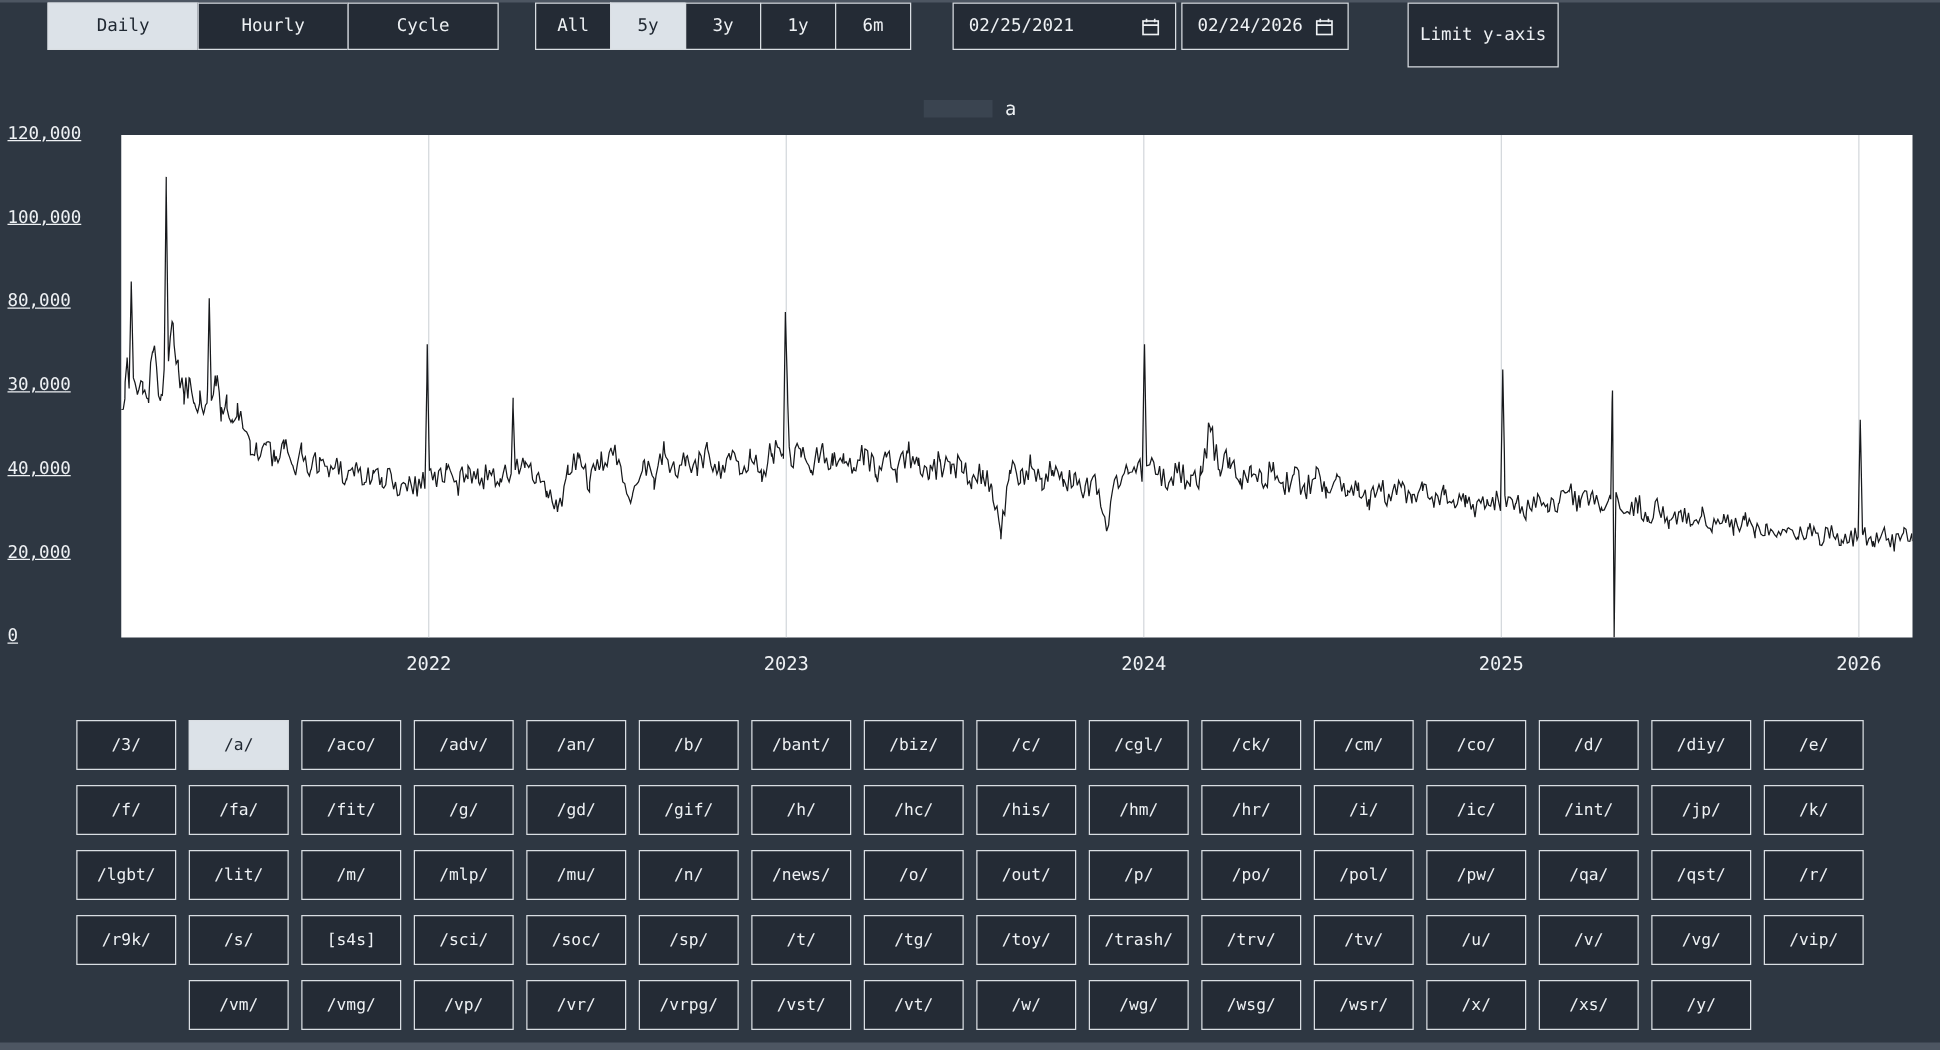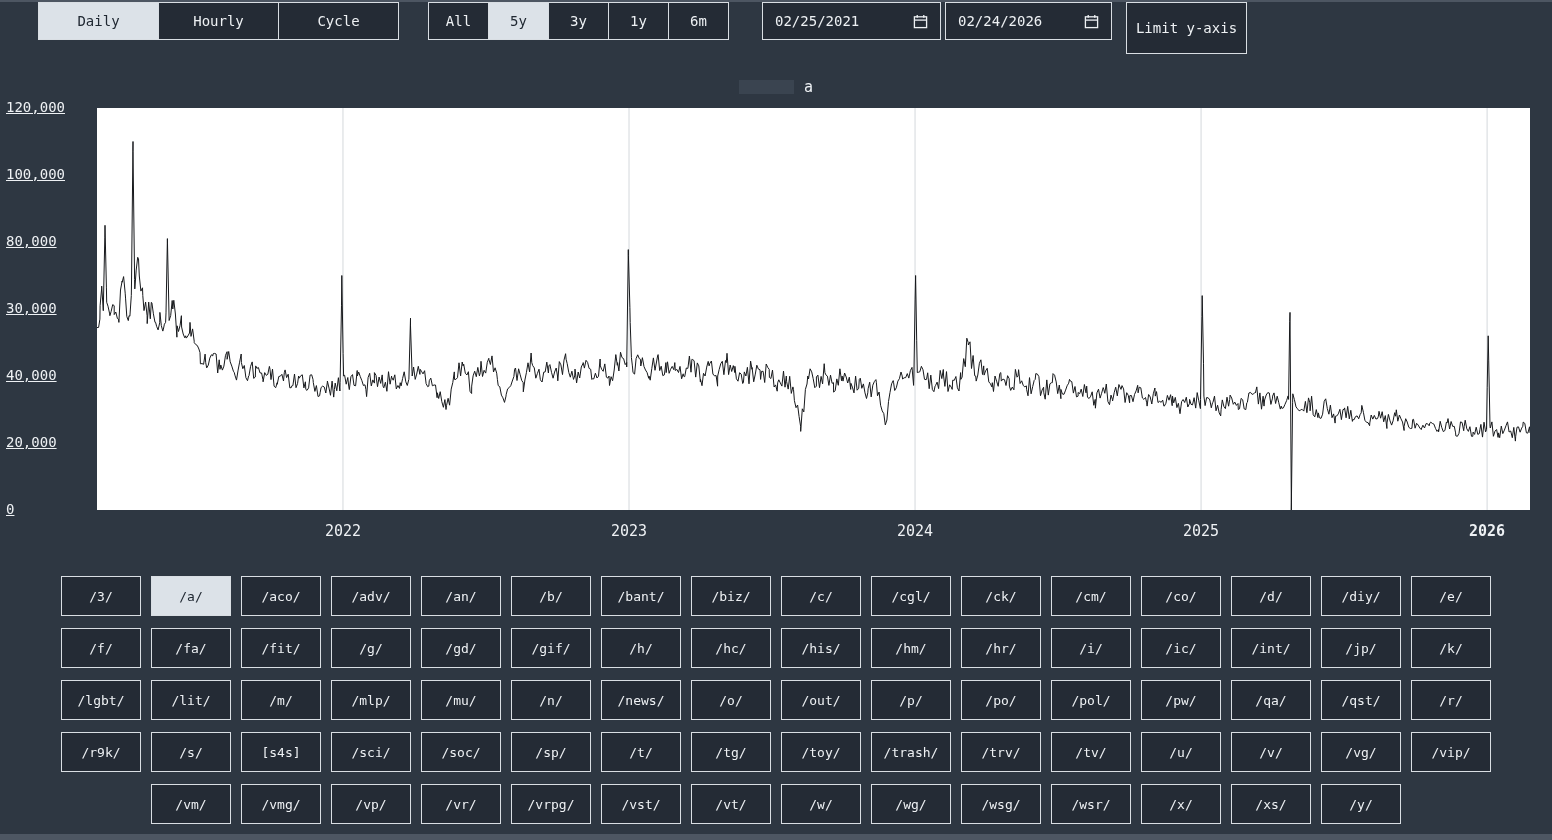--- a/index.html
+++ b/index.html
@@ -87,21 +87,21 @@
   <div class="date-box" style="left:762px;width:179px;">
     <span>02/25/2021</span>
     <svg class="cal-icon" viewBox="0 0 16 16">
       <rect x="1.5" y="3" width="13" height="11.5" fill="none" stroke="#eef1f4" stroke-width="1.4"></rect>
       <line x1="1.5" y1="6.5" x2="14.5" y2="6.5" stroke="#eef1f4" stroke-width="1.4"></line>
       <line x1="4.5" y1="1" x2="4.5" y2="4" stroke="#eef1f4" stroke-width="1.4"></line>
       <line x1="11.5" y1="1" x2="11.5" y2="4" stroke="#eef1f4" stroke-width="1.4"></line>
     </svg>
   </div>
 
-  <div class="date-box" style="left:945px;width:167px;">
+  <div class="date-box" style="left:945px;width:134px;">
     <span>02/24/2026</span>
     <svg class="cal-icon" viewBox="0 0 16 16">
       <rect x="1.5" y="3" width="13" height="11.5" fill="none" stroke="#eef1f4" stroke-width="1.4"></rect>
       <line x1="1.5" y1="6.5" x2="14.5" y2="6.5" stroke="#eef1f4" stroke-width="1.4"></line>
       <line x1="4.5" y1="1" x2="4.5" y2="4" stroke="#eef1f4" stroke-width="1.4"></line>
       <line x1="11.5" y1="1" x2="11.5" y2="4" stroke="#eef1f4" stroke-width="1.4"></line>
     </svg>
   </div>
 
   <button class="limit-btn">Limit y-axis</button>
@@ -131,21 +131,21 @@
       <line x1="1390.0958083832074" x2="1390.0958083832074" y1="0" y2="402" stroke="#d4d8dc" stroke-width="1"></line>
       <path d="M0.0 219.6L1.6 219.4L2.9 211.1L3.1 197.7L4.6 180.9L4.7 178.1L6.3 202.7L6.3 201.0L7.8 129.9L8.0 117.3L9.4 179.1L9.7 194.3L11.0 198.2L12.5 205.1L12.9 207.7L14.1 203.6L15.7 196.6L17.2 197.7L17.2 206.6L18.8 204.0L20.4 210.5L21.5 211.1L21.9 214.4L23.5 182.0L25.1 173.1L25.2 174.2L26.6 168.6L28.2 185.2L28.6 190.9L29.8 208.5L31.3 212.6L32.0 207.7L32.9 208.2L34.3 187.6L34.5 175.0L36.0 33.5L36.0 43.6L37.6 171.5L37.8 180.9L39.2 162.1L40.7 149.3L41.5 150.8L42.3 168.0L43.9 183.1L45.5 179.8L45.8 187.6L47.0 202.6L48.6 194.0L50.1 207.7L50.2 215.6L51.7 194.1L53.3 210.8L54.3 194.3L54.9 194.9L56.4 205.8L58.0 214.4L58.6 214.4L59.6 218.3L61.1 221.9L62.7 214.8L62.9 204.4L64.3 217.5L65.8 223.1L66.4 221.1L67.4 216.2L68.6 214.4L69.0 204.9L70.4 130.6L70.5 135.9L72.1 211.1L72.1 212.5L73.7 207.5L75.2 192.5L75.8 201.0L76.8 192.3L78.4 206.0L79.9 229.2L80.1 217.8L81.5 223.5L83.1 217.3L84.4 207.7L84.6 219.0L86.2 226.0L87.8 229.8L88.7 227.8L89.3 230.1L90.9 227.9L92.5 225.0L93.0 214.4L94.0 228.4L95.6 220.9L97.2 233.2L97.2 234.5L98.7 236.5L100.3 237.5L101.9 241.0L103.0 244.6L103.4 255.8L105.0 255.6L106.6 256.3L108.1 246.1L108.7 254.6L109.7 259.9L111.3 257.1L112.8 250.1L114.4 246.8L115.8 247.9L116.0 245.9L117.5 245.4L119.1 246.0L120.7 265.0L122.2 251.8L123.0 261.3L123.8 257.0L125.4 262.1L126.9 258.1L128.5 247.3L130.1 243.7L130.1 251.3L131.7 243.5L133.2 253.8L134.8 258.1L136.4 263.2L137.3 264.6L137.9 267.1L139.5 272.1L141.1 262.1L142.6 254.2L144.2 246.0L144.4 254.6L145.8 260.7L147.3 257.5L148.9 269.7L150.5 272.7L151.6 268.0L152.0 267.6L153.6 258.3L155.2 253.9L156.7 270.4L158.3 269.0L158.7 257.9L159.9 260.4L161.4 259.5L163.0 264.9L164.6 265.0L165.9 271.4L166.1 273.8L167.7 264.6L169.3 267.4L170.8 266.3L172.4 258.4L173.0 261.3L174.0 271.6L175.5 261.1L177.1 278.2L178.7 279.7L180.2 274.7L180.2 276.3L181.8 268.5L183.4 268.1L184.9 266.3L186.5 273.0L187.3 264.6L188.1 261.9L189.6 269.6L191.2 266.2L192.8 279.8L194.3 279.6L194.5 278.1L195.9 277.6L197.5 266.0L199.0 279.7L200.6 275.4L201.6 268.0L202.2 270.2L203.7 267.8L205.3 266.8L206.9 279.9L208.4 273.8L208.8 281.4L210.0 282.4L211.6 279.9L213.1 267.1L214.7 266.8L216.0 271.4L216.3 274.6L217.9 283.4L219.4 277.6L221.0 288.5L222.6 287.8L223.1 284.8L224.1 279.5L225.7 278.1L227.3 279.1L228.8 285.0L230.3 274.7L230.4 273.1L232.0 280.1L233.5 287.3L235.1 273.1L236.7 289.1L237.4 281.4L238.2 275.1L239.8 282.8L241.4 269.7L242.9 283.0L243.1 274.7L244.5 197.2L244.8 167.5L246.1 245.7L246.6 268.0L247.6 267.2L249.2 276.2L250.8 269.5L251.7 278.1L252.3 281.6L253.9 268.7L255.5 266.6L257.0 277.3L258.6 277.8L260.2 262.5L260.3 268.0L261.7 264.1L263.3 268.7L264.9 272.7L266.4 277.5L268.0 276.8L268.9 281.4L269.6 288.6L271.1 269.5L272.7 265.3L274.3 277.9L275.8 271.9L277.4 275.1L277.4 264.6L279.0 267.4L280.5 278.7L282.1 269.0L283.7 275.4L285.2 266.9L286.0 278.1L286.8 279.8L288.4 274.2L289.9 283.3L291.5 263.7L293.1 276.2L294.6 268.0L294.6 269.1L296.2 272.2L297.8 266.8L299.3 280.9L300.9 277.5L302.5 280.4L303.2 274.7L304.1 277.9L305.6 270.5L307.2 263.8L308.8 273.8L310.3 277.5L311.8 271.4L311.9 271.1L313.5 210.2L313.5 217.8L315.0 263.1L315.2 268.0L316.6 259.0L318.2 271.4L319.7 266.1L321.3 258.3L322.9 266.4L323.2 261.3L324.4 263.2L326.0 265.9L327.6 262.7L329.1 275.6L330.7 278.7L331.8 278.1L332.3 272.6L333.8 270.1L335.4 277.8L337.0 277.0L338.5 277.0L340.1 289.7L340.4 284.8L341.7 290.5L343.2 283.7L344.8 293.6L346.4 299.3L347.9 291.6L349.0 301.5L349.5 297.7L351.1 290.3L352.6 297.2L354.2 281.1L355.8 274.5L357.3 263.9L357.5 271.4L358.9 271.4L360.5 269.6L362.0 254.8L363.6 268.0L365.2 254.0L366.1 257.9L366.7 256.2L368.3 265.2L369.9 267.0L371.4 263.7L373.0 283.3L374.6 285.5L374.7 278.1L376.1 267.9L377.7 263.2L379.3 268.7L380.8 259.4L382.4 267.9L383.3 264.6L384.0 253.3L385.5 268.5L387.1 262.3L388.7 265.1L390.3 254.3L391.8 250.3L391.9 251.3L393.4 256.5L395.0 247.9L396.5 264.0L398.1 259.8L399.7 265.2L400.4 271.4L401.2 277.5L402.8 278.8L404.4 287.1L405.9 289.8L407.5 294.4L409.0 288.1L409.1 286.8L410.6 280.9L412.2 279.6L413.8 277.6L415.3 273.0L416.9 268.5L417.6 261.3L418.5 260.0L420.0 272.5L421.6 260.8L423.2 266.8L424.7 272.4L426.2 274.7L426.3 283.8L427.9 272.0L429.4 264.7L431.0 254.8L432.6 263.9L434.1 245.0L434.8 254.6L435.7 257.6L437.3 259.9L438.8 270.2L440.4 265.5L442.0 261.2L443.3 271.4L443.5 272.1L445.1 274.0L446.7 264.2L448.2 263.9L449.8 254.1L451.4 265.0L451.9 257.9L452.9 256.6L454.5 264.3L456.1 270.2L457.6 264.0L459.2 260.0L460.5 268.0L460.8 272.8L462.3 253.6L463.9 256.8L465.5 266.6L467.0 252.1L468.6 245.7L469.1 251.3L470.2 255.6L471.8 264.5L473.3 269.2L474.9 263.2L476.5 271.4L477.7 268.0L478.0 261.1L479.6 274.9L481.2 264.0L482.7 270.0L484.3 259.0L485.9 255.7L486.2 254.6L487.4 260.1L489.0 252.3L490.6 254.4L492.1 260.4L493.7 261.3L494.8 271.4L495.3 270.8L496.8 270.9L498.4 265.2L500.0 270.0L501.5 268.2L503.1 251.0L503.4 257.9L504.7 261.4L506.2 263.3L507.8 255.9L509.4 269.2L510.9 270.1L512.0 268.0L512.5 277.5L514.1 268.7L515.6 272.7L517.2 262.0L518.8 246.6L520.3 257.3L520.6 254.6L521.9 263.0L523.5 244.2L525.0 249.6L526.6 250.6L528.2 256.6L529.7 254.6L529.7 259.0L531.3 141.6L531.4 147.4L532.9 199.7L533.2 214.4L534.4 249.5L535.4 257.9L536.0 264.6L537.6 266.1L539.1 250.6L540.7 246.8L542.3 250.7L543.5 251.3L543.8 258.0L545.4 249.7L547.0 258.6L548.5 262.0L550.1 264.6L551.7 270.3L552.0 268.0L553.2 272.2L554.8 260.5L556.4 249.9L558.0 262.3L559.5 254.0L560.6 247.9L561.1 246.6L562.7 262.6L564.2 258.2L565.8 267.6L567.4 266.8L568.9 254.6L569.2 264.6L570.5 253.8L572.1 265.3L573.6 261.3L575.2 258.4L576.8 261.7L577.8 254.6L578.3 262.5L579.9 261.4L581.5 264.5L583.0 258.4L584.6 270.8L586.2 265.8L586.4 268.0L587.7 268.7L589.3 260.0L590.9 260.4L592.4 248.0L594.0 264.2L594.9 251.3L595.6 251.5L597.1 252.7L598.7 269.1L600.3 254.9L601.8 257.9L603.4 274.0L603.5 271.4L605.0 277.7L606.5 265.3L608.1 268.0L609.7 259.1L611.2 253.4L612.1 257.9L612.8 255.4L614.4 253.0L615.9 266.0L617.5 267.9L619.1 267.5L620.6 278.2L620.7 268.0L622.2 261.4L623.8 255.6L625.3 253.3L626.9 266.7L628.5 252.5L629.3 254.6L630.0 245.3L631.6 266.6L633.2 257.0L634.7 263.5L636.3 257.6L637.8 264.6L637.9 258.3L639.4 270.8L641.0 273.2L642.6 264.7L644.2 266.1L645.7 275.5L646.4 274.7L647.3 263.9L648.9 268.0L650.4 259.3L652.0 275.8L653.6 253.1L655.0 261.3L655.1 259.5L656.7 273.8L658.3 266.1L659.8 257.2L661.4 261.1L663.0 261.8L663.6 271.4L664.5 263.4L666.1 263.3L667.7 274.5L669.2 256.0L670.8 259.5L672.2 261.3L672.4 269.4L673.9 270.5L675.5 262.1L677.1 279.0L678.6 276.9L680.2 283.2L680.7 274.7L681.8 271.8L683.3 274.9L684.9 278.1L686.5 263.1L688.0 279.2L689.3 268.0L689.6 273.5L691.2 281.1L692.7 268.3L694.3 285.4L695.9 278.9L696.5 281.4L697.4 292.6L699.0 299.7L700.6 297.0L702.1 308.6L703.6 318.3L703.7 323.4L705.3 300.8L706.8 303.9L708.4 281.4L710.0 276.0L710.8 268.0L711.5 271.0L713.1 260.8L714.7 263.8L716.2 270.7L717.8 279.7L719.4 278.1L719.4 269.0L720.9 267.1L722.5 279.7L724.1 268.4L725.6 275.9L727.2 255.7L727.9 264.6L728.8 266.8L730.4 268.1L731.9 277.4L733.5 267.1L735.1 275.3L736.5 274.7L736.6 284.1L738.2 282.7L739.8 270.9L741.3 277.3L742.9 260.8L744.5 272.7L745.1 268.0L746.0 273.1L747.6 265.0L749.2 269.0L750.7 275.0L752.3 269.2L753.7 281.4L753.9 275.3L755.4 279.1L757.0 284.9L758.6 268.1L760.1 282.2L761.7 280.3L762.3 271.4L763.3 270.2L764.8 280.3L766.4 275.9L768.0 284.9L769.5 290.5L770.8 284.8L771.1 280.8L772.7 274.2L774.2 288.9L775.8 277.2L777.4 273.5L778.9 271.6L779.4 274.7L780.5 287.8L782.1 284.0L783.6 297.3L785.2 302.9L786.8 305.6L788.0 314.9L788.3 316.9L789.9 312.0L791.5 293.6L793.0 284.4L794.6 275.8L796.2 272.6L796.6 274.7L797.7 282.5L799.3 279.8L800.9 273.1L802.4 270.7L804.0 264.0L805.2 268.0L805.6 271.0L807.1 269.8L808.7 269.6L810.3 265.6L811.8 270.1L813.4 262.6L815.0 259.4L816.6 277.4L816.9 268.0L818.1 191.9L818.6 167.5L819.7 232.8L820.3 264.6L821.3 264.3L822.8 263.8L824.4 258.3L826.0 261.8L827.5 271.3L829.1 271.7L829.5 271.4L830.7 264.8L832.2 280.7L833.8 267.1L835.4 281.6L836.9 283.7L838.1 278.1L838.5 277.6L840.1 274.1L841.6 280.6L843.2 262.4L844.8 270.6L846.3 261.5L846.6 268.0L847.9 278.4L849.5 263.6L851.0 283.5L852.6 276.8L854.2 279.1L855.2 281.4L855.7 272.2L857.3 272.3L858.9 268.5L860.4 279.8L862.0 283.0L863.6 264.6L863.8 271.4L865.1 269.1L866.7 250.6L868.3 258.7L869.8 230.2L871.2 234.5L871.4 237.0L873.0 233.8L874.5 260.5L876.1 247.5L877.7 267.7L878.7 268.0L879.2 273.1L880.8 267.0L882.4 255.3L883.9 251.8L885.5 266.5L886.7 257.9L887.1 267.1L888.6 262.9L890.2 260.3L891.8 273.9L893.3 275.6L894.9 278.9L895.3 274.7L896.5 283.5L898.0 268.0L899.6 273.2L901.2 278.3L902.8 265.5L903.8 264.6L904.3 273.1L905.9 271.1L907.5 271.7L909.0 277.5L910.6 267.7L912.2 270.7L912.4 278.1L913.7 282.4L915.3 279.1L916.9 281.8L918.4 261.4L920.0 269.2L921.0 268.0L921.6 261.7L923.1 275.5L924.7 272.8L926.3 277.6L927.8 278.8L929.4 277.9L929.6 281.4L931.0 287.8L932.5 269.6L934.1 285.8L935.7 278.6L937.2 272.4L938.2 271.4L938.8 265.6L940.4 266.1L941.9 268.6L943.5 287.7L945.1 282.0L946.6 279.2L946.8 284.8L948.2 291.2L949.8 271.9L951.3 287.1L952.9 275.8L954.5 274.7L955.3 274.7L956.0 265.6L957.6 267.2L959.2 273.9L960.7 285.6L962.3 277.0L963.9 290.7L963.9 281.4L965.4 286.0L967.0 286.3L968.6 282.1L970.1 277.8L971.7 275.2L972.5 271.4L973.3 273.0L974.8 273.7L976.4 285.1L978.0 278.5L979.5 288.9L981.1 288.1L981.1 284.5L982.7 285.7L984.2 281.1L985.8 288.5L987.4 276.5L989.0 284.8L989.7 278.1L990.5 289.3L992.1 290.5L993.7 288.2L995.2 283.8L996.8 297.3L998.2 291.4L998.4 300.2L999.9 284.9L1001.5 281.2L1003.1 290.1L1004.6 285.3L1006.2 279.6L1006.8 281.4L1007.8 285.3L1009.3 276.0L1010.9 293.5L1012.5 296.7L1014.0 287.1L1015.4 291.4L1015.6 292.9L1017.2 284.7L1018.7 279.2L1020.3 287.9L1021.9 276.5L1023.4 280.0L1024.0 281.4L1025.0 277.6L1026.6 280.9L1028.1 294.5L1029.7 284.7L1031.3 287.4L1032.6 294.8L1032.8 287.7L1034.4 287.5L1036.0 293.7L1037.5 286.5L1039.1 282.9L1040.7 277.3L1041.1 284.8L1042.2 279.2L1043.8 279.8L1045.4 290.0L1046.9 291.4L1048.5 289.5L1049.7 294.8L1050.1 298.1L1051.6 286.5L1053.2 288.9L1054.8 296.0L1056.3 285.8L1057.9 280.0L1058.3 288.1L1059.5 283.6L1061.0 294.5L1062.6 293.3L1064.2 294.3L1065.7 292.1L1066.9 298.1L1067.3 298.1L1068.9 295.3L1070.4 287.4L1072.0 292.2L1073.6 286.7L1075.2 297.7L1075.5 288.1L1076.7 294.9L1078.3 289.4L1079.9 299.6L1081.4 295.3L1083.0 305.7L1084.0 298.1L1084.6 293.6L1086.1 291.5L1087.7 294.5L1089.3 289.2L1090.8 299.0L1092.4 295.7L1092.6 291.4L1094.0 296.3L1095.5 296.9L1097.1 289.7L1098.7 300.1L1100.2 284.6L1101.8 292.8L1103.4 300.6L1103.5 291.4L1104.9 208.4L1105.2 187.6L1106.5 255.2L1106.9 288.1L1108.1 297.6L1109.6 289.6L1111.2 289.8L1112.8 291.9L1114.3 299.8L1115.5 294.8L1115.9 294.6L1117.5 288.1L1119.0 302.8L1120.6 297.2L1122.2 304.9L1123.7 307.9L1124.1 301.5L1125.3 291.9L1126.9 298.5L1128.4 300.6L1130.0 289.2L1131.6 298.2L1132.7 291.4L1133.1 287.1L1134.7 290.0L1136.3 296.3L1137.8 294.1L1139.4 297.4L1141.0 295.5L1141.3 301.5L1142.5 300.8L1144.1 290.4L1145.7 291.8L1147.2 300.9L1148.8 301.6L1149.8 294.8L1150.4 294.3L1151.9 285.0L1153.5 284.4L1155.1 286.4L1156.6 285.9L1158.2 284.3L1158.4 284.8L1159.8 278.9L1161.4 296.1L1162.9 284.9L1164.5 301.2L1166.1 288.2L1167.0 298.1L1167.6 292.0L1169.2 287.0L1170.8 284.6L1172.3 285.0L1173.9 296.4L1175.5 290.1L1175.6 288.1L1177.0 284.9L1178.6 295.5L1180.2 288.2L1181.7 294.3L1183.3 301.1L1184.2 298.1L1184.9 300.4L1186.4 299.9L1188.0 296.3L1189.6 292.6L1191.1 287.9L1191.6 291.4L1192.7 213.6L1193.0 204.4L1194.3 394.1L1194.3 402.0L1195.6 294.8L1195.8 285.8L1197.4 291.6L1199.0 298.9L1200.5 300.8L1202.1 302.8L1203.7 302.1L1204.2 301.5L1205.2 301.4L1206.8 303.1L1208.4 293.4L1209.9 304.7L1211.5 289.9L1212.8 294.8L1213.1 302.8L1214.6 288.2L1216.2 306.8L1217.8 308.8L1219.3 301.6L1220.9 309.6L1221.3 304.9L1222.5 309.8L1224.0 310.4L1225.6 306.2L1227.2 293.3L1228.7 290.8L1229.9 298.1L1230.3 300.6L1231.9 306.2L1233.4 297.1L1235.0 309.7L1236.6 305.9L1238.1 315.1L1238.5 308.2L1239.7 308.0L1241.3 305.9L1242.9 301.3L1244.4 311.6L1246.0 301.5L1247.1 301.5L1247.6 299.9L1249.1 309.8L1250.7 298.4L1252.3 310.9L1253.8 302.3L1255.4 313.4L1255.7 311.6L1257.0 311.8L1258.5 308.6L1260.1 307.9L1261.7 310.8L1263.2 306.4L1264.2 304.9L1264.8 297.4L1266.4 304.3L1267.9 312.3L1269.5 314.3L1271.1 314.7L1272.6 317.7L1272.8 314.9L1274.2 307.0L1275.8 311.1L1277.3 307.4L1278.9 311.0L1280.5 310.6L1281.4 308.2L1282.0 303.3L1283.6 310.2L1285.2 303.7L1286.7 313.8L1288.3 307.6L1289.9 320.5L1290.0 314.9L1291.4 306.4L1293.0 312.8L1294.6 317.1L1296.1 312.8L1297.7 304.7L1298.6 308.2L1299.3 301.8L1300.8 313.2L1302.4 307.0L1304.0 310.9L1305.5 314.0L1307.1 322.5L1307.1 318.3L1308.7 310.7L1310.2 314.0L1311.8 319.3L1313.4 320.5L1314.9 320.3L1315.7 311.6L1316.5 311.3L1318.1 320.2L1319.6 315.3L1321.2 317.1L1322.8 320.0L1324.3 321.6L1324.3 321.1L1325.9 317.2L1327.5 320.0L1329.1 315.6L1330.6 315.8L1332.2 317.8L1332.9 314.9L1333.8 314.2L1335.3 315.4L1336.9 316.1L1338.5 320.4L1340.0 323.4L1341.5 321.6L1341.6 323.8L1343.2 313.3L1344.7 319.3L1346.3 323.6L1347.9 322.5L1349.4 314.2L1350.1 314.9L1351.0 310.6L1352.6 321.0L1354.1 313.5L1355.7 318.4L1357.3 318.4L1358.6 324.9L1358.8 327.8L1360.4 328.3L1362.0 325.3L1363.5 313.9L1365.1 314.5L1366.7 322.7L1367.2 318.3L1368.2 312.2L1369.8 320.8L1371.4 323.4L1372.9 318.7L1374.5 328.3L1375.8 328.3L1376.1 324.1L1377.6 326.4L1379.2 319.2L1380.8 326.4L1382.3 325.6L1382.9 321.6L1383.9 316.4L1385.5 329.1L1387.0 314.2L1388.6 323.9L1389.5 321.6L1390.2 279.8L1391.2 227.8L1391.7 252.1L1393.0 318.3L1393.3 320.0L1394.9 313.9L1396.4 328.3L1398.0 323.1L1399.6 321.5L1401.1 329.4L1401.5 324.9L1402.7 329.7L1404.3 318.1L1405.8 325.6L1407.4 322.1L1409.0 317.7L1410.1 314.9L1410.5 313.9L1412.1 324.0L1413.7 323.0L1415.3 329.7L1416.8 319.4L1418.4 333.1L1418.7 328.3L1420.0 319.2L1421.5 318.9L1423.1 324.2L1424.7 320.1L1425.8 318.3L1426.2 314.1L1427.8 315.4L1429.4 324.8L1430.9 325.1L1432.5 318.8L1433.0 324.9" fill="none" stroke="#17191c" stroke-width="1"></path>
     </svg>
 </div>
 
 <div id="x-labels">
     <div class="x-label" style="left: 312.984px;">2022</div>
     <div class="x-label" style="left: 599.012px;">2023</div>
     <div class="x-label" style="left: 885.04px;">2024</div>
     <div class="x-label" style="left: 1171.07px;">2025</div>
-    <div class="x-label" style="left: 1457.1px; font-weight: bold;">2026</div>
+    <div class="x-label" style="left: 1457.1px;">2026</div>
   </div>
 
 <div class="boards" id="boards">
     <div class="board-row">
       <button class="board-btn">/3/</button>
       <button class="board-btn selected">/a/</button>
       <button class="board-btn">/aco/</button>
       <button class="board-btn">/adv/</button>
       <button class="board-btn">/an/</button>
       <button class="board-btn">/b/</button>

